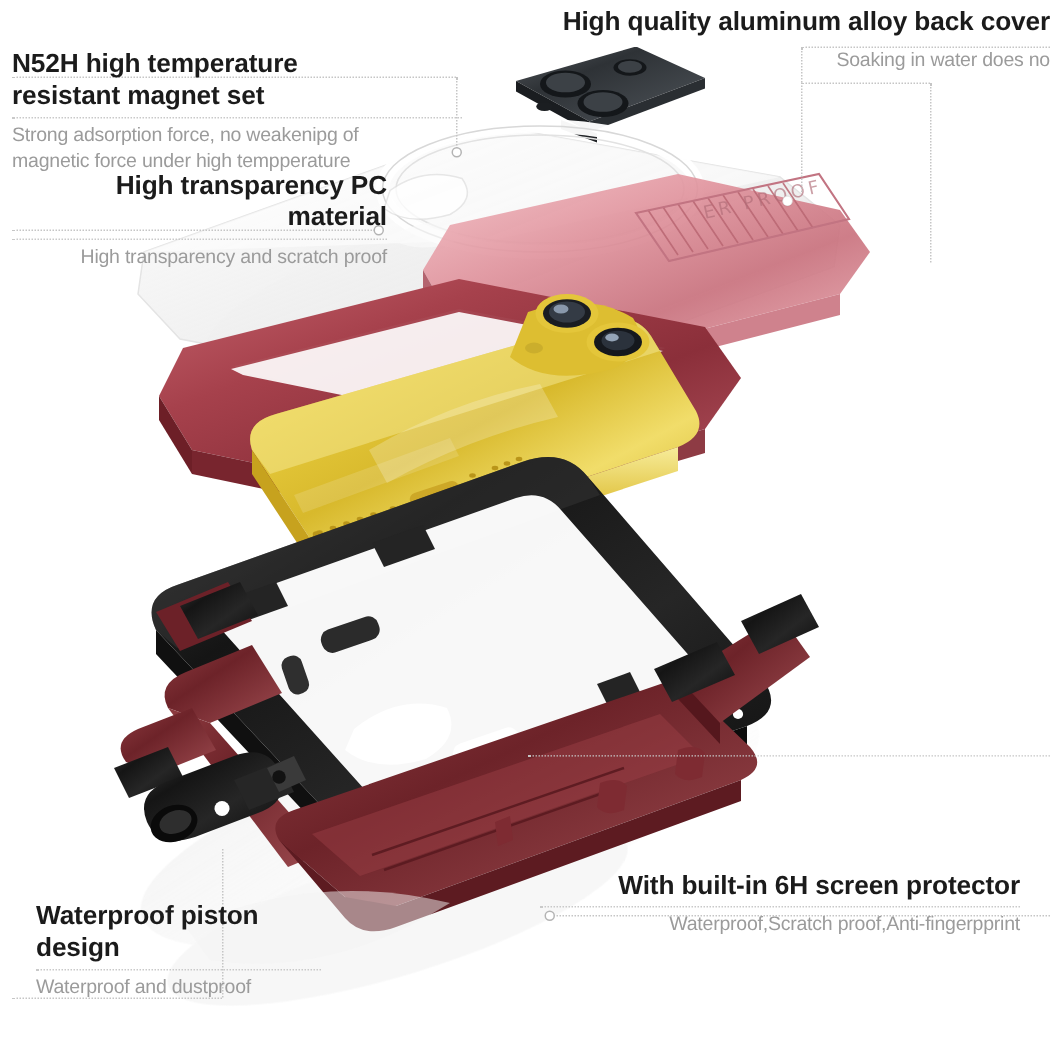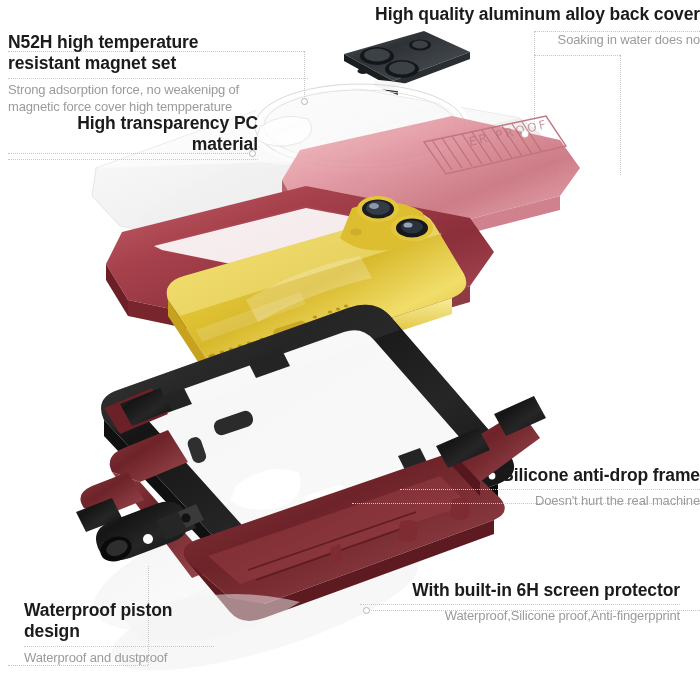--- a/index.html
+++ b/index.html
@@ -312,43 +312,39 @@
   <div class="ld h" style="left:371px;top:610px; width:329px;"></div>
 
   <div class="ld v" style="left:148px;top:566px; height:99px;"></div>
   <div class="ld h" style="left:8px;  top:665px; width:140px;"></div>
 
   <div class="anno left" style="left:8px; top:20px; width:300px;margin-top:12px;">
     <div class="title">N52H high temperature
 resistant magnet set</div>
     <div class="rule"></div>
     <div class="sub">Strong adsorption force, no weakenipg  of
-magnetic force cover high tempperature</div>
+magnetic force under high tempperature</div>
   </div>
 
   <div class="anno left" style="left:8px; top:113px; width:250px;text-align:right;">
     <div class="title">High transparency PC material</div>
     <div class="rule"></div>
+    <div class="sub">High transparency and scratch proof</div>
   </div>
 
   <div class="anno right" style="left:374px; top:4px; width:326px;">
     <div class="title">High quality aluminum alloy back cover</div>
     <div class="sub" style="margin-top:7px;">Soaking in water does no</div>
   </div>
 
-  <div class="anno right" style="left:400px; top:465px; width:300px;">
-    <div class="title">Silicone anti-drop frame</div>
-    <div class="rule"></div>
-    <div class="sub">Doesn't hurt the real machine</div>
-  </div>
 
   <div class="anno right" style="left:360px; top:580px; width:320px;">
     <div class="title">With built-in  6H screen protector</div>
     <div class="rule"></div>
-    <div class="sub">Waterproof,Silicone proof,Anti-fingerpprint</div>
+    <div class="sub">Waterproof,Scratch proof,Anti-fingerpprint</div>
   </div>
 
   <div class="anno left" style="left:24px; top:600px; width:190px;">
     <div class="title">Waterproof piston
 design</div>
     <div class="rule"></div>
     <div class="sub">Waterproof and dustproof</div>
   </div>
 
 </div>

